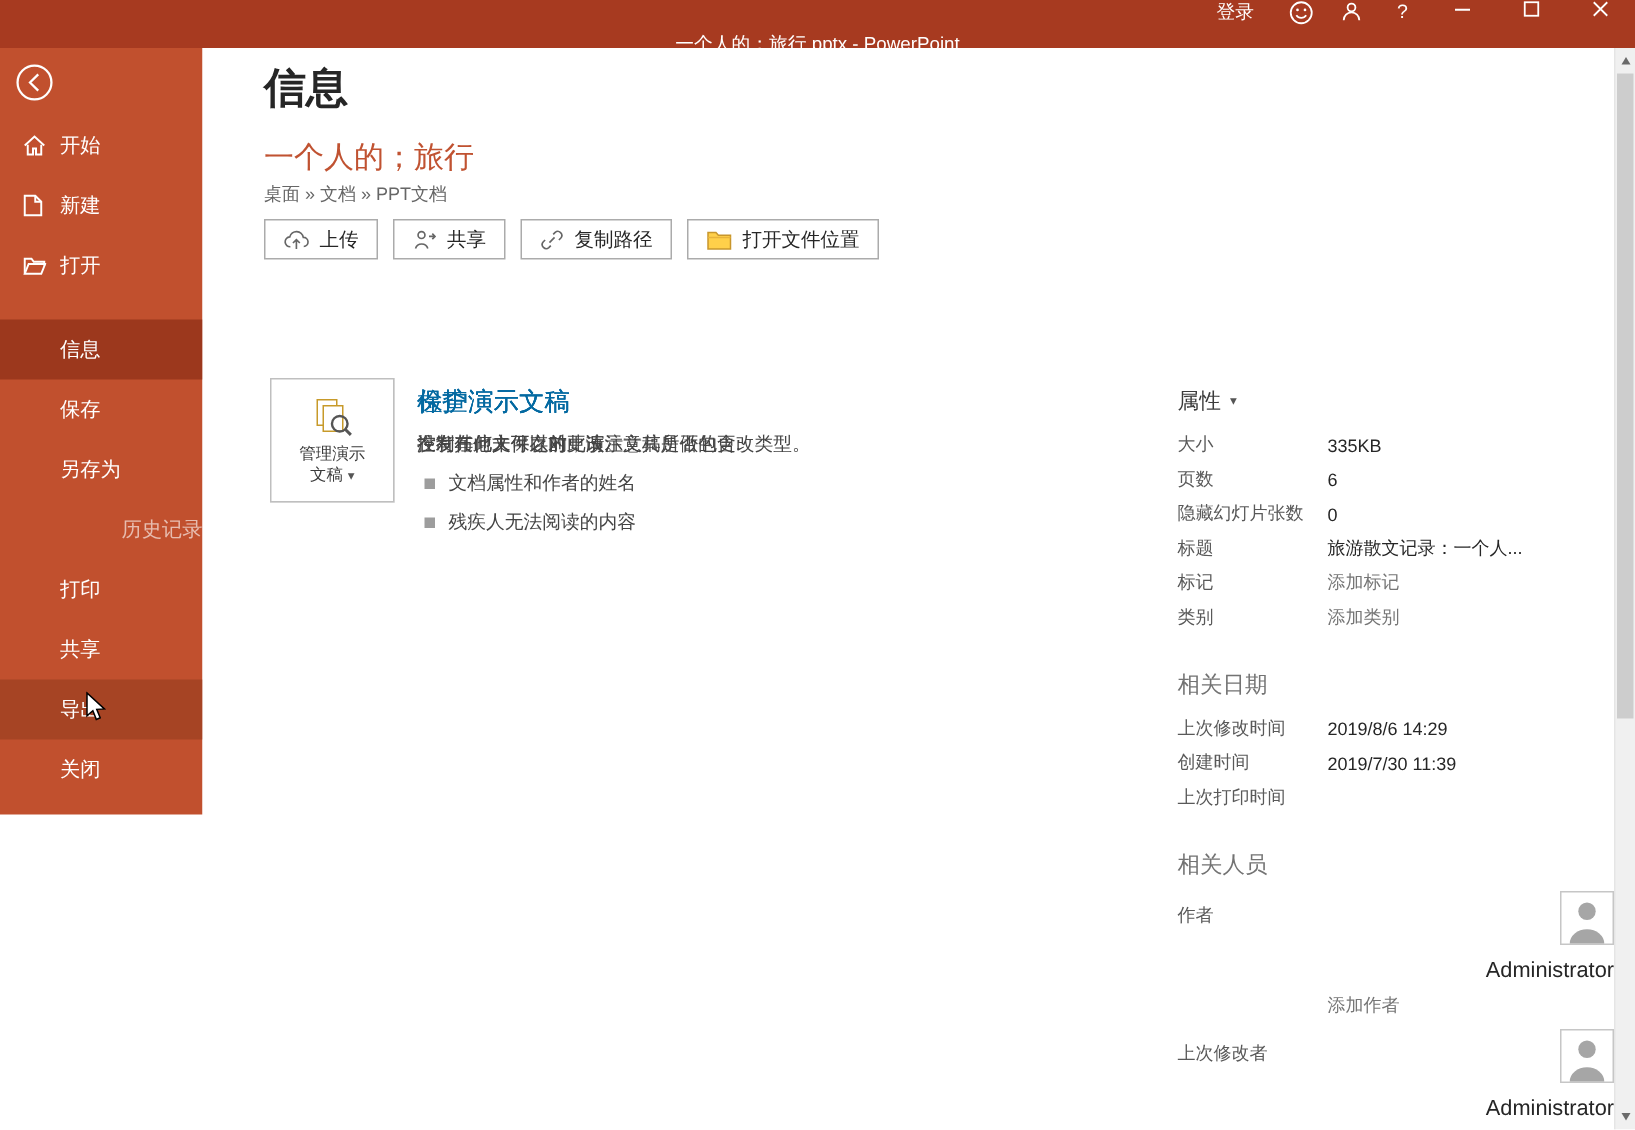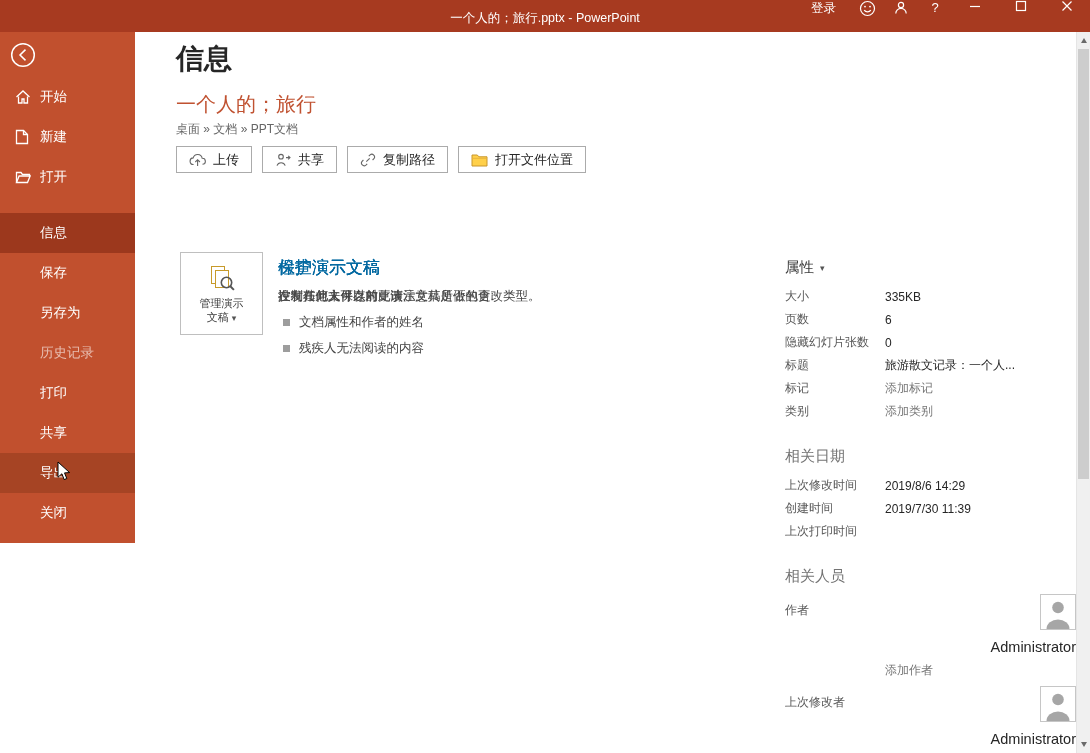--- a/index.html
+++ b/index.html
@@ -2,40 +2,40 @@
 <html><head>
 <meta charset="utf-8">
 <style>
   * { margin:0; padding:0; box-sizing:border-box; }
   html,body { width:1090px; height:753px; }
   body { position:relative; overflow:hidden; background:#fff; font-family:"Liberation Sans","DejaVu Sans",sans-serif; }
   svg { display:block; }
 
   
   .titlebar { position:absolute; left:0; top:0; width:1090px; height:32px; background:#A73A20; color:#fff; }
-  .tb-title { position:absolute; left:0; right:0; top:2px; height:32px; display:flex; align-items:center; justify-content:center; font-size:12.5px; }
+  .tb-title { position:absolute; left:0; right:0; top:13px; height:32px; display:flex; align-items:center; justify-content:center; font-size:12.5px; }
   .tb-right { position:absolute; right:0; top:0; height:32px; display:flex; align-items:flex-start; }
   .tb-item { display:flex; align-items:center; justify-content:center; font-size:12.5px; cursor:default; }
   .tb-signin { padding:0 14px; }
   .tb-iconbtn { width:34px; }
   .tb-help { width:34px; font-size:13px; }
   .tb-win { width:46px; }
 
   
   .sidebar { position:absolute; left:0; top:32px; width:135px; height:511px; background:#C1502E; color:#fff; }
   .back-btn { position:absolute; left:10px; top:10px; width:26px; height:26px; cursor:default; }
   .nav { position:absolute; left:0; width:135px; }
   .nav-top { top:45px; }
   .nav-main { top:181px; }
   .nav-bottom { top:653px; }
   .nav-item { height:40px; display:flex; align-items:center; padding-left:40px; font-size:13.5px; position:relative; cursor:default; }
   .nav-item .nav-icon { position:absolute; left:15px; top:50%; transform:translateY(-50%); }
   .nav-item.selected { background:#9C381D; }
   .nav-item.hovered { background:#A64424; }
-  .nav-item.disabled { color:rgba(255,255,255,.62); }
+  .nav-item.disabled { color:rgba(255,255,255,.62);justify-content:flex-end; }
 
   
   .main { position:absolute; left:135px; top:32px; width:941px; height:721px; background:#fff; overflow:hidden; }
   .page-title { position:absolute; left:41px; top:8px; font-size:28px; font-weight:700; color:#262626; }
   .doc-title { position:absolute; left:41px; top:59px; font-size:20px; color:#C05231; }
   .breadcrumb { position:absolute; left:41px; top:89px; font-size:12px; color:#666; }
   .toolbar { position:absolute; left:41px; top:114px; display:flex; gap:10px; }
   .tool-btn { display:inline-flex; align-items:center; gap:7px; height:27px; padding:12px 12px; background:#fff; border:1px solid #ABABAB; font-size:13px; color:#262626; font-family:inherit; cursor:default; }
 
   .sections { position:absolute; left:45px; top:220px; width:600px; }

